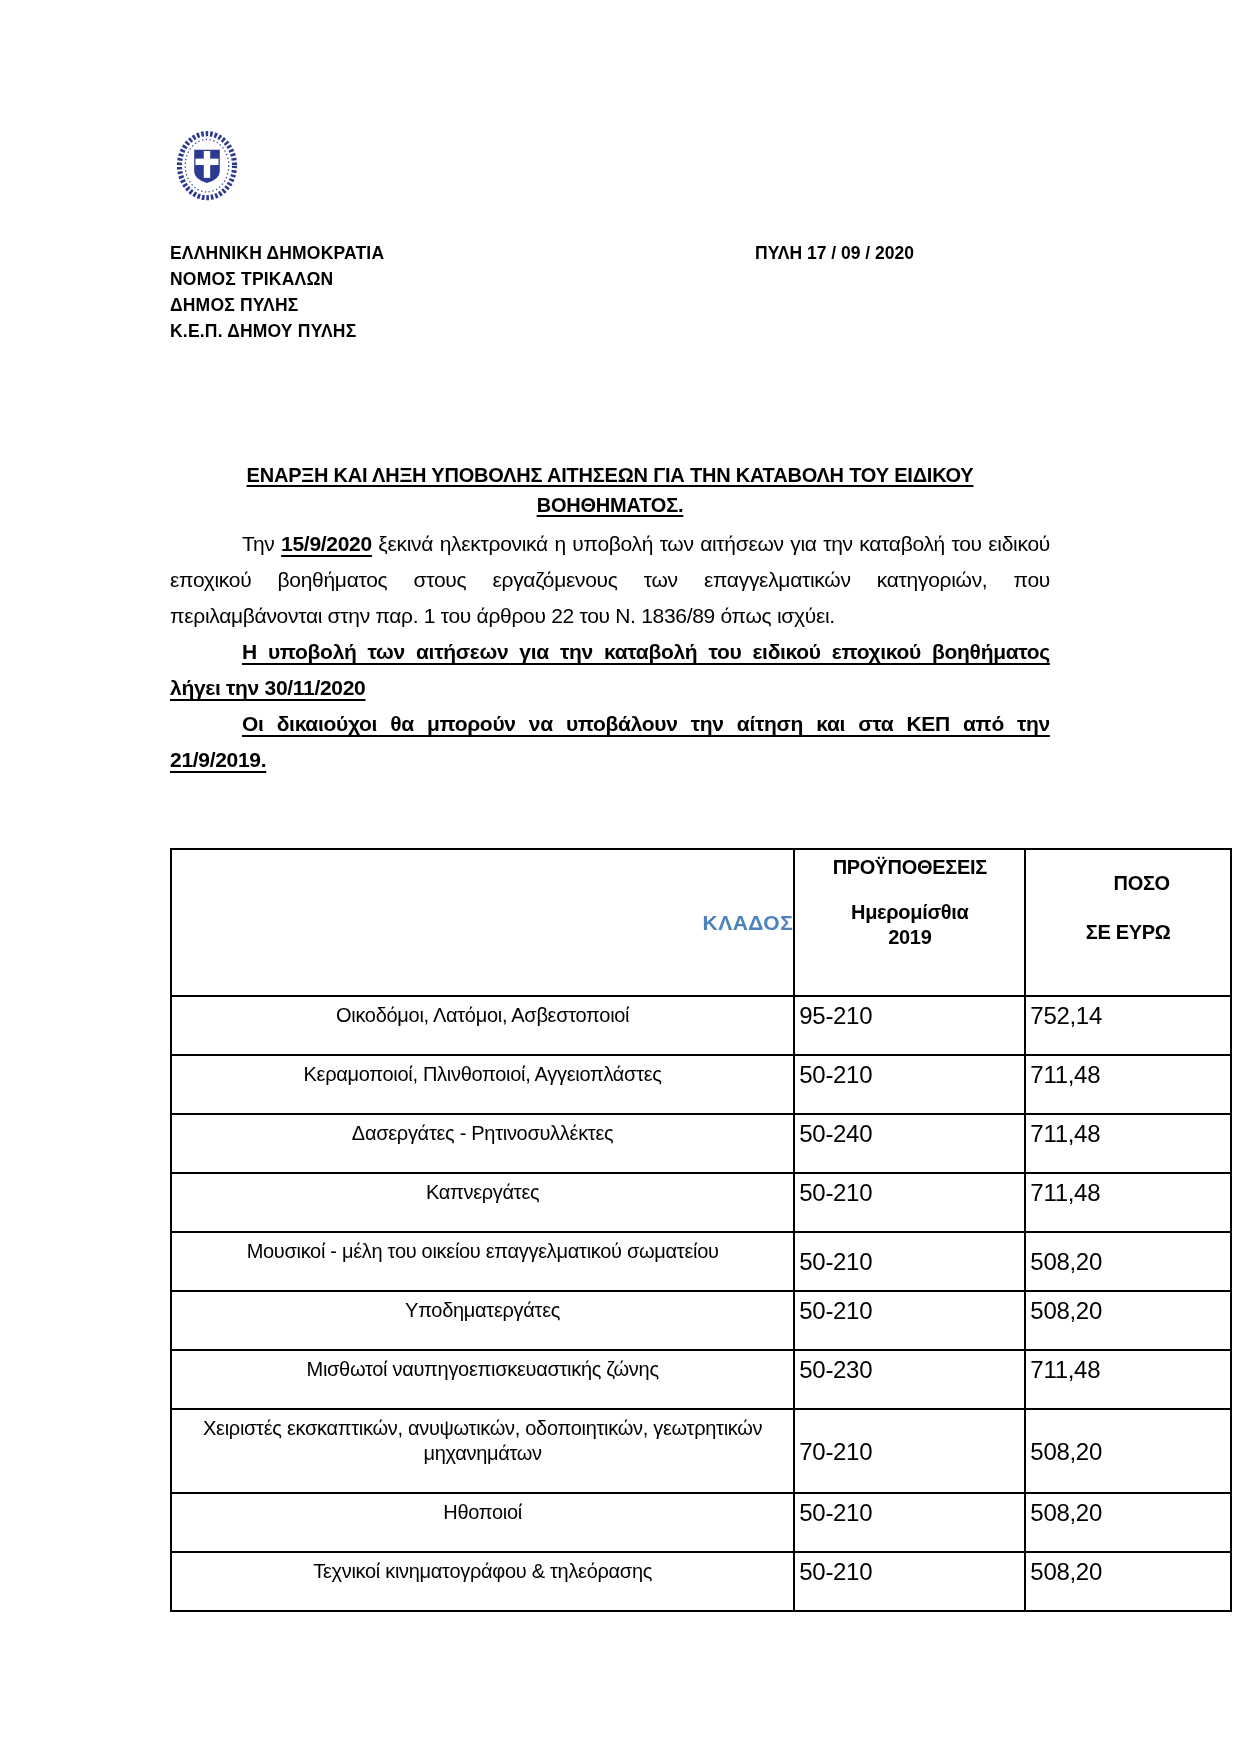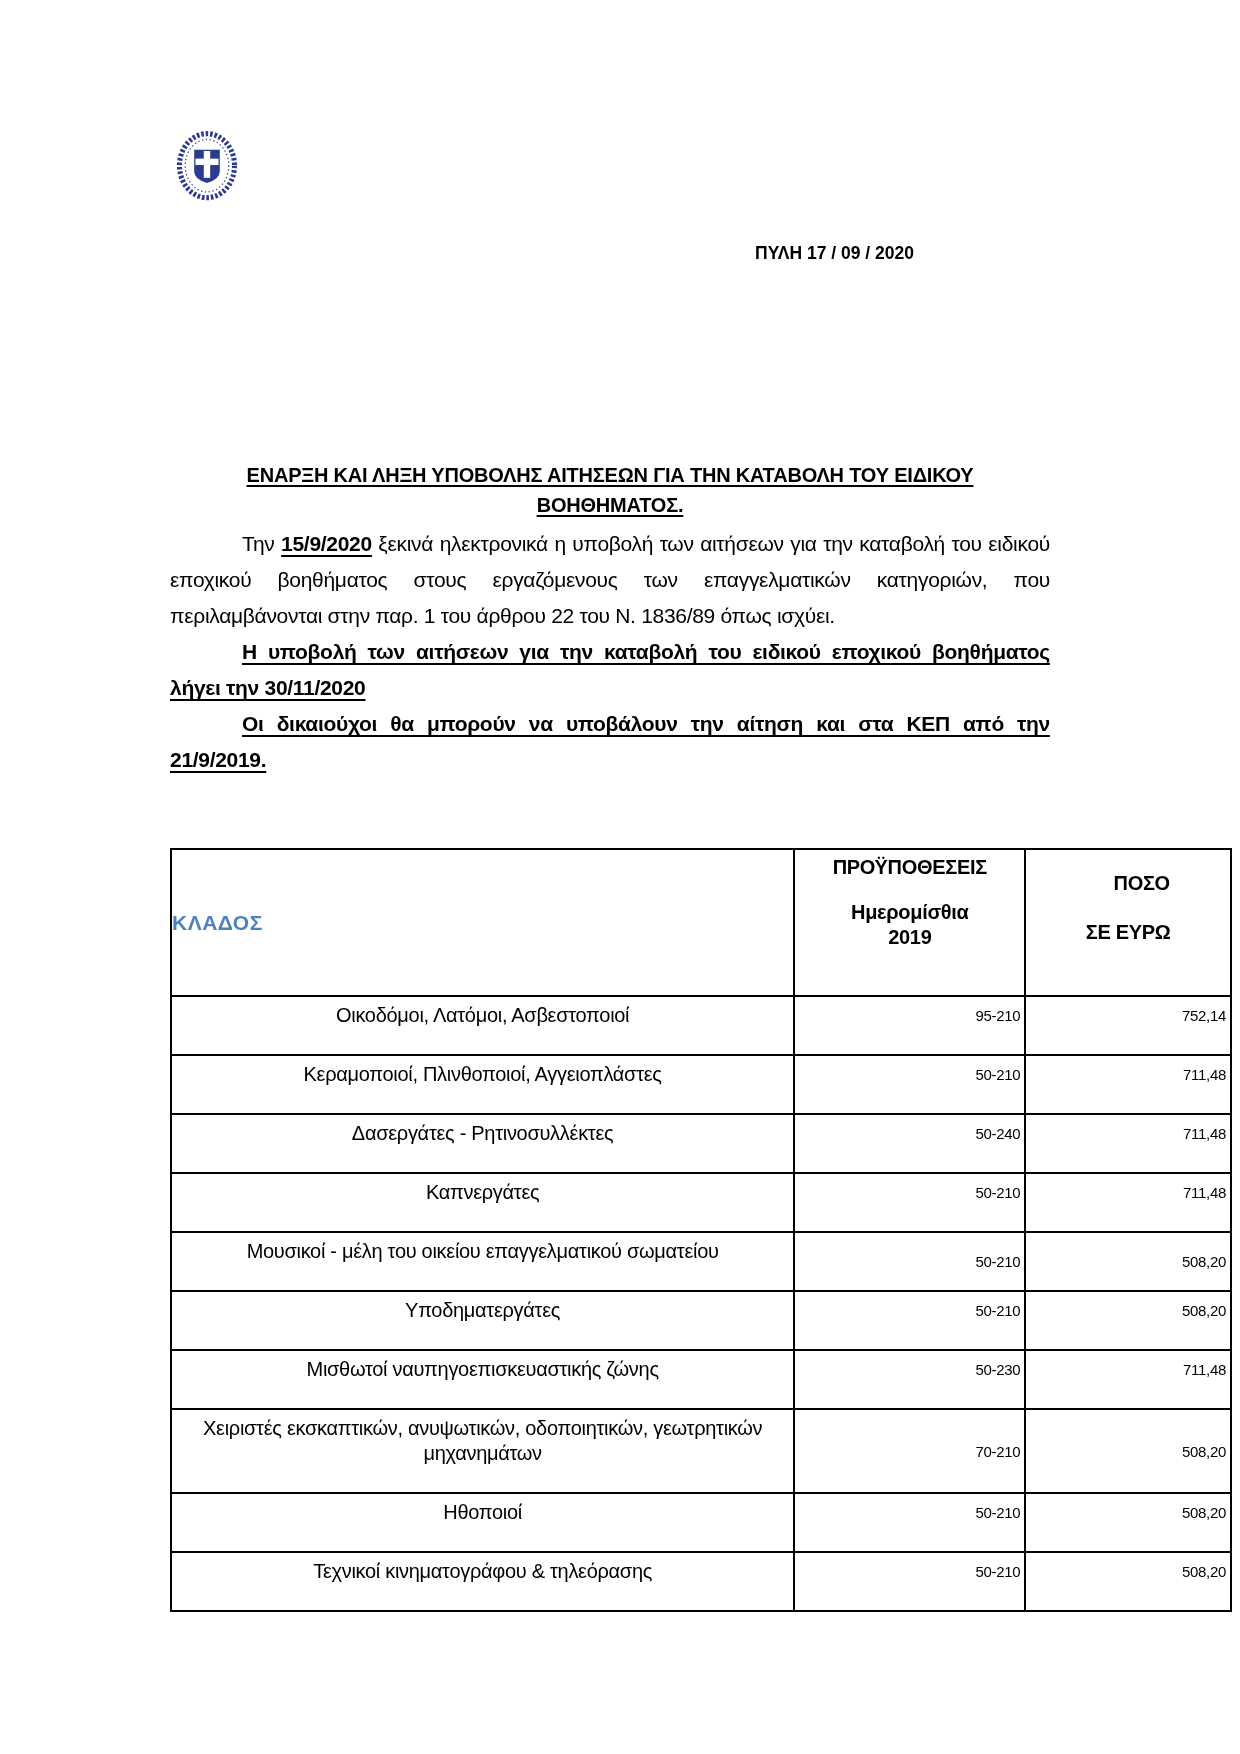--- a/index.html
+++ b/index.html
@@ -85,61 +85,67 @@
   .benefits-table col.c1 { width: 58.8%; }
   .benefits-table col.c2 { width: 21.8%; }
   .benefits-table col.c3 { width: 19.4%; }
   .benefits-table th, .benefits-table td {
     border: 2px solid #000;
     padding: 0;
   }
   .benefits-table thead th { height: 145px; vertical-align: top; font-weight: bold; }
   .th-klados {
     vertical-align: middle !important;
-    text-align: left;
+    text-align: right;
     color: #4f81bd;
     font-size: 21px;
     letter-spacing: 0.5px;
   }
   .th-stack { text-align: center; }
   .th-stack .l1 { margin-top: 6px; font-size: 20px; }
   .th-stack .gap { height: 22px; }
   .th-stack .l2 { font-size: 20px; }
   .th-stack .l3 { margin-top: 2px; font-size: 20px; }
   .th-poso .l1 { margin-top: 22px; margin-left: 27px; }
   .th-poso .gap { height: 26px; }
 
   .benefits-table td.label-cell {
     vertical-align: top;
     text-align: center;
     padding: 6px 10px 26px 10px;
     line-height: 25px;
   }
   .benefits-table td.num-cell {
     vertical-align: top;
-    text-align: right;
+    text-align: left;
     padding: 6px 4px 26px 4px;
-    font-size: 15px;
+    font-size: 24px;
     line-height: 25px;
   }
   .benefits-table tr.tall td.num-cell { vertical-align: middle; padding: 6px 4px; }
 </style>
 </head>
 <body>
 
 <div class="page">
 
   <svg class="emblem" viewBox="0 0 100 115" aria-hidden="true">
     <ellipse cx="50" cy="57" rx="43" ry="50" fill="none" stroke="#2b3990" stroke-width="8" stroke-dasharray="4 3"></ellipse>
     <ellipse cx="50" cy="57" rx="34" ry="41" fill="none" stroke="#2b3990" stroke-width="2" stroke-dasharray="2 4"></ellipse>
     <path d="M30 32 h40 v34 q0 12 -20 18 q-20 -6 -20 -18 Z" fill="#2b3990"></path>
     <rect x="45" y="34" width="10" height="42" fill="#ffffff"></rect>
     <rect x="32" y="46" width="36" height="10" fill="#ffffff"></rect>
   </svg>
 
+  <div class="org-block">
+    <div>ΕΛΛΗΝΙΚΗ ΔΗΜΟΚΡΑΤΙΑ</div>
+    <div>ΝΟΜΟΣ ΤΡΙΚΑΛΩΝ</div>
+    <div>ΔΗΜΟΣ ΠΥΛΗΣ</div>
+    <div>Κ.Ε.Π. ΔΗΜΟΥ ΠΥΛΗΣ</div>
+  </div>
 
   <div class="place-date">ΠΥΛΗ  17 / 09 / 2020</div>
 
   <div class="doc-title">
     <div><span class="u">ΕΝΑΡΞΗ ΚΑΙ ΛΗΞΗ ΥΠΟΒΟΛΗΣ  ΑΙΤΗΣΕΩΝ ΓΙΑ ΤΗΝ ΚΑΤΑΒΟΛΗ ΤΟΥ ΕΙΔΙΚΟΥ</span></div>
     <div><span class="u">ΒΟΗΘΗΜΑΤΟΣ.</span></div>
   </div>
 
   <div class="body-text">
     <p><span>Την </span><span class="bold-u">15/9/2020</span><span> ξεκινά ηλεκτρονικά η υποβολή των αιτήσεων για την καταβολή του ειδικού εποχικού βοηθήματος στους εργαζόμενους των επαγγελματικών κατηγοριών, που περιλαμβάνονται στην παρ. 1 του άρθρου 22 του Ν. 1836/89 όπως ισχύει.</span></p>

